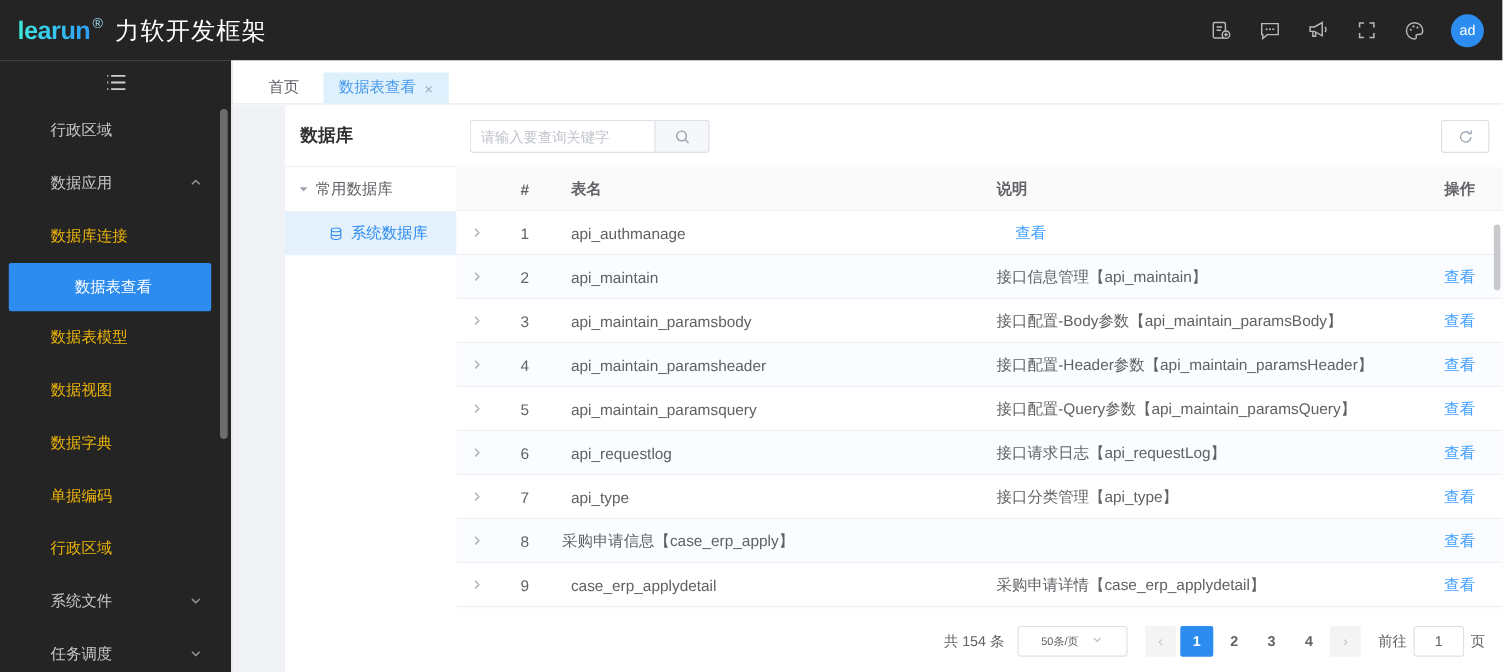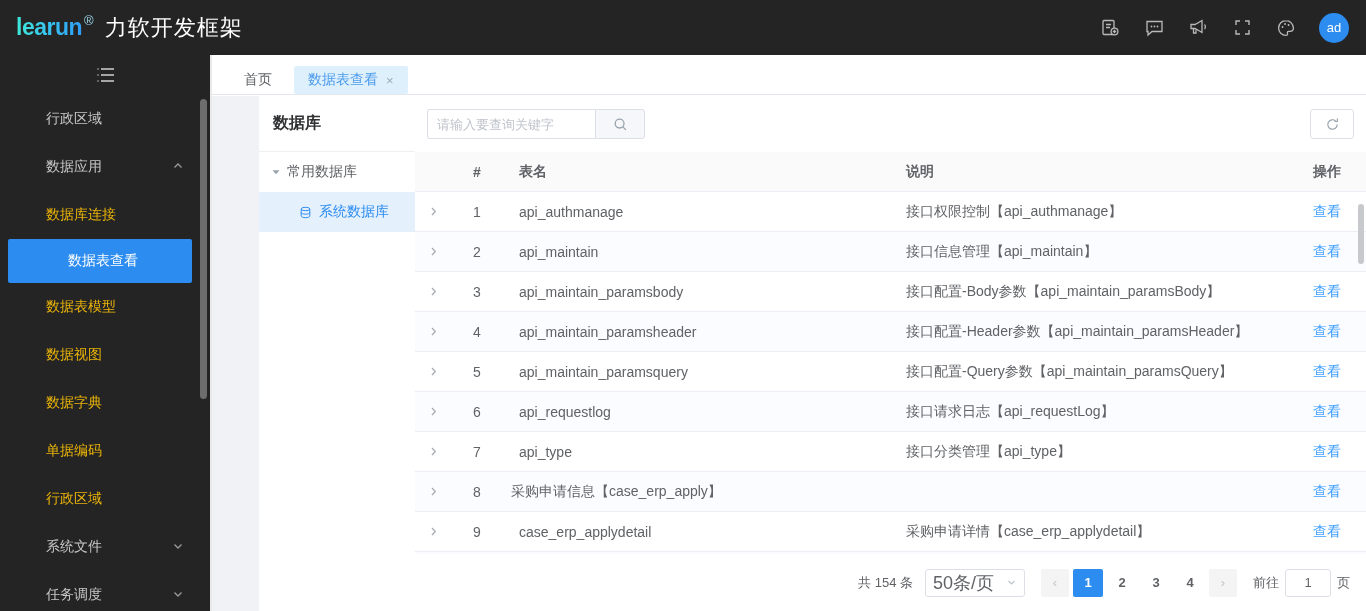--- a/index.html
+++ b/index.html
@@ -173,21 +173,21 @@
   
   .pager {
     position: absolute; left: 203px; bottom: 0; width: 951px; height: 57px;
     display: flex; align-items: center; justify-content: flex-end;
     padding-right: 16px; gap: 10px; background: #fff; font-size: 13px; color: #606266;
   }
   .pg-total { margin-right: 2px; }
   .pg-select {
     width: 100px; height: 28px; border: 1px solid #dcdfe6; border-radius: 3px;
     display: flex; align-items: center; justify-content: center; gap: 12px;
-    color: #606266; cursor: pointer; font-size: 18px;
+    color: #606266; cursor: pointer; font-size: 10px;
   }
   .pg-nav { display: flex; align-items: center; gap: 4px; margin: 0 6px; }
   .pg-arrow {
     width: 28px; height: 28px; background: #f4f4f5; border-radius: 2px;
     display: flex; align-items: center; justify-content: center;
     color: #c0c4cc; cursor: pointer; font-size: 13px;
   }
   .pg-num {
     min-width: 30px; height: 28px; padding: 0 4px; border-radius: 2px;
     display: flex; align-items: center; justify-content: center;
@@ -382,21 +382,20 @@
         <div class="tbody-wrap">
           <div id="tbody">
               <div class="trow">
                 <div class="c-exp">
                   <svg width="11" height="11" viewBox="0 0 11 11" fill="none" stroke="#a8abb2" stroke-width="1.25">
                     <path d="M4 2l3.3 3.5L4 9"></path>
                   </svg>
                 </div>
                 <div class="c-idx">1</div>
                 <div class="c-name">api_authmanage</div>
-                <div class="c-desc">接口权限控制【api_authmanage】</div>
                 <div class="c-act"><span class="link">查看</span></div>
               </div>
               <div class="trow">
                 <div class="c-exp">
                   <svg width="11" height="11" viewBox="0 0 11 11" fill="none" stroke="#a8abb2" stroke-width="1.25">
                     <path d="M4 2l3.3 3.5L4 9"></path>
                   </svg>
                 </div>
                 <div class="c-idx">2</div>
                 <div class="c-name">api_maintain</div>

